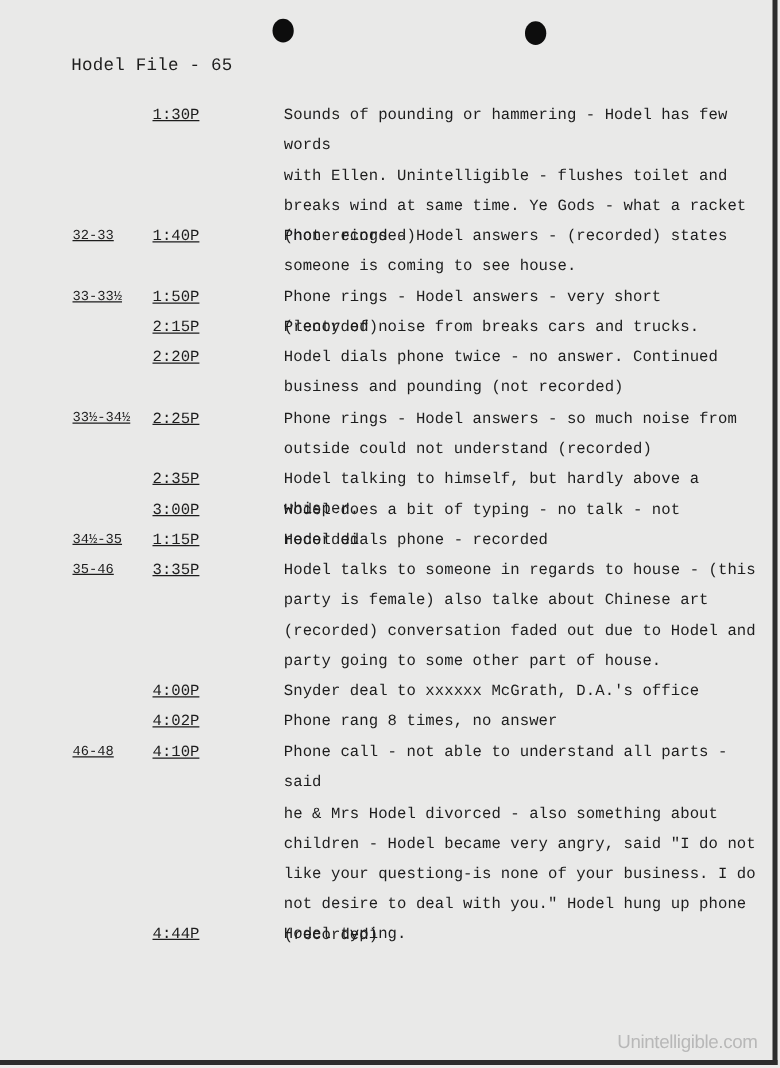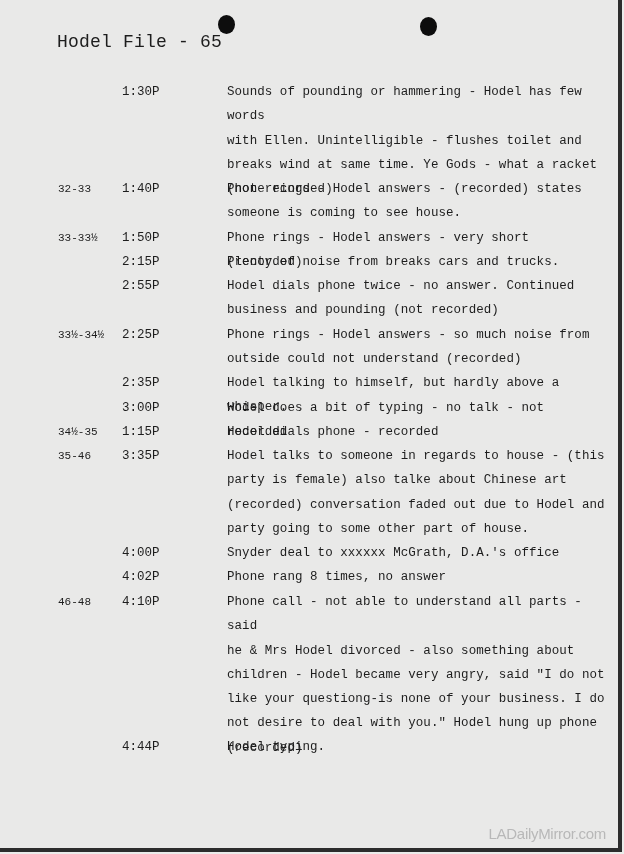--- a/index.html
+++ b/index.html
@@ -14,28 +14,28 @@
     position:absolute; left:0; top:0; width:618px; height:848px;
     background:#e9e9e8;
     border-right:4px solid #2c2c2c;
     border-bottom:4px solid #2c2c2c;
   }
   .punch {
     position:absolute; width:17px; height:19px; border-radius:50%;
     background:#0d0d0d;
   }
   .header {
-    position:absolute; left:57px; top:32px;
-    font-size:18px; letter-spacing:0.2px;
+    position:absolute; left:57px; top:45px;
+    font-size:14px; letter-spacing:0.2px;
   }
   .row { position:absolute; left:0; width:618px; }
   .ref { position:absolute; left:58px; font-size:11px; }
   .time { position:absolute; left:122px; font-size:12.5px; }
   .text { position:absolute; left:227px; width:385px; font-size:12.5px; line-height:24.3px; white-space:pre-line; letter-spacing:0.05px; }
-  .ref, .time { line-height:24.3px; }
+  .ref, .time { line-height:24.3px;text-decoration:underline; }
   .watermark {
     position:absolute; right:12px; bottom:6px;
     font-family:"Liberation Sans", sans-serif;
     font-size:15px; color:#b8b8b8;
     letter-spacing:-0.3px;
   }
 </style>
 </head>
 <body>
 
@@ -68,21 +68,21 @@
   </div>
 
   <div class="row" style="top:250px;">
     <span class="ref"></span>
     <span class="time">2:15P</span>
     <div class="text">Plenty of noise from breaks cars and trucks.</div>
   </div>
 
   <div class="row" style="top:274px;">
     <span class="ref"></span>
-    <span class="time">2:55P</span>
+    <span class="time">2:20P</span>
     <div class="text">Hodel dials phone twice - no answer.  Continued
 business and pounding (not recorded)</div>
   </div>
 
   <div class="row" style="top:323px;">
     <span class="ref">33½-34½</span>
     <span class="time">2:25P</span>
     <div class="text">Phone rings - Hodel answers - so much noise from
 outside could not understand (recorded)</div>
   </div>
@@ -136,14 +136,14 @@
 not desire to deal with you." Hodel hung up phone
 (recorded)</div>
   </div>
 
   <div class="row" style="top:735px;">
     <span class="ref"></span>
     <span class="time">4:44P</span>
     <div class="text">Hodel typing.</div>
   </div>
 
-  <div class="watermark">LADailyMirror.com</div>
+  <div class="watermark">Unintelligible.com</div>
 </div>
 
 </body></html>

